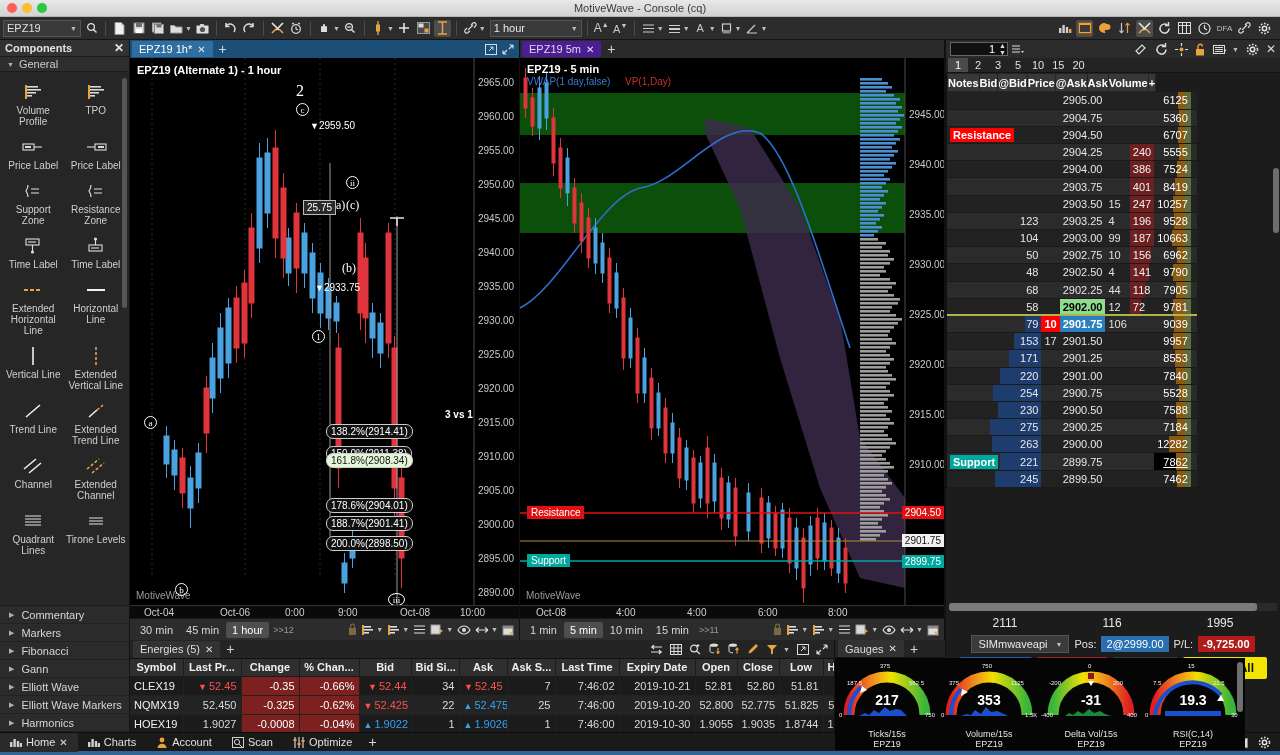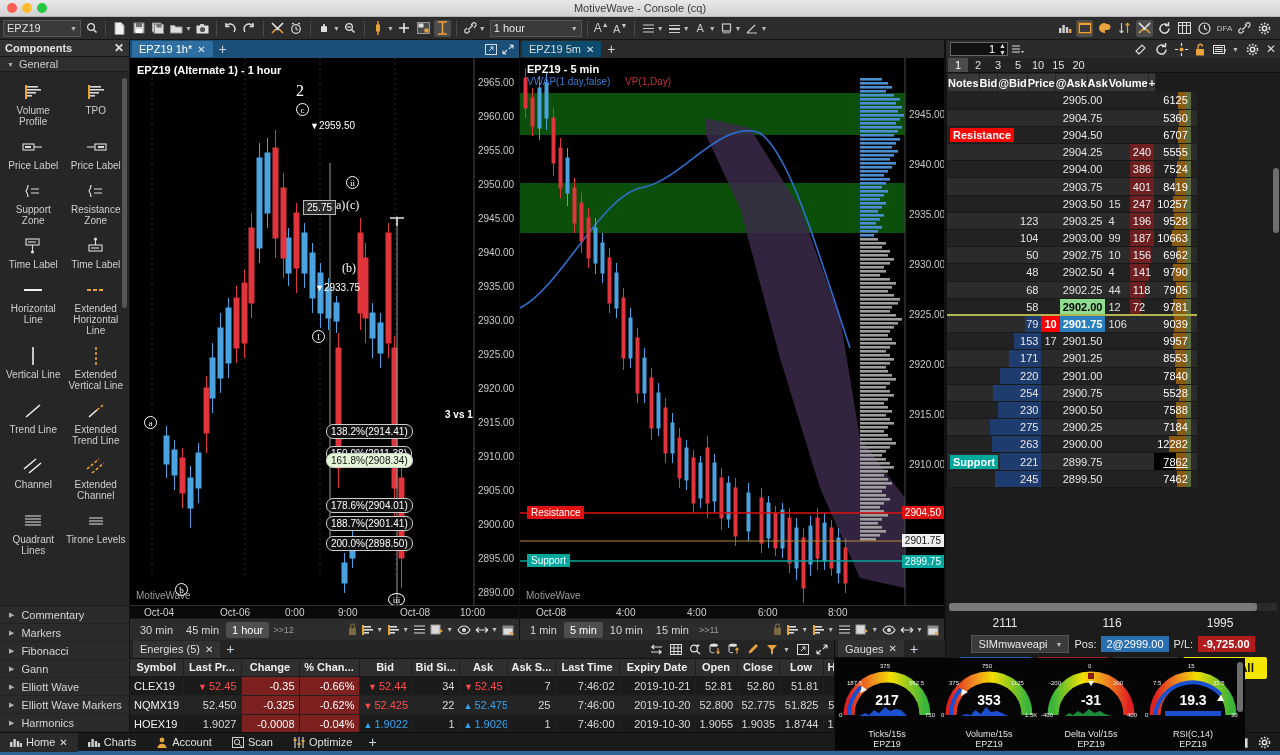--- a/index.html
+++ b/index.html
@@ -83,21 +83,21 @@
 
   
   .center { flex:1; display:flex; flex-direction:column; min-width:0; }
   .charts { height:600px; display:flex; }
   .chart-panel { display:flex; flex-direction:column; border-right:1px solid #111; }
   .chart-tabs { height:18px; background:#1c4f78; display:flex; align-items:center;
                 padding-left:2px; }
   .chart-tabs.inactive { background:#2a2a2a; }
   .ctab { height:16px; padding:0 7px; display:flex; align-items:center; gap:5px;
           background:#2e6ea0; color:#fff; font-size:11px; border-radius:2px 2px 0 0;}
-  .chart-tabs.inactive .ctab { background:#0c4a6e; color:#ddd;align-items:center; }
+  .chart-tabs.inactive .ctab { background:#4c1d95; color:#ddd;align-items:center; }
   .ctab .x { font-size:10px; color:#dfe7ee; }
   .plus { color:#cfd8e0; font-size:14px; padding:0 6px; }
   .tabright { margin-left:auto; display:flex; gap:5px; padding-right:5px; color:#c7d4e0;}
   .chart-area { flex:1; background:#000; position:relative; overflow:hidden; }
   .chart-xaxis { height:13px; background:#0a0a0a; position:relative;
                  border-top:1px solid #333; }
   .xlbl { position:absolute; top:1px; font-size:10px; color:#d0d0d0; }
   .chart-toolbar { height:22px; background:#2c2c2c; display:flex; align-items:center;
                    gap:1px; padding:0 4px; border-top:1px solid #191919; }
   .tf { padding:2px 6px; font-size:11px; color:#d8d8d8; border-radius:2px; }
@@ -544,32 +544,32 @@
                 <path d="M10.5 3v5" stroke="#ddd" stroke-width="1.1"></path>
                 <rect x="4" y="8" width="13" height="6" fill="none" stroke="#ddd" stroke-width="1.1"></rect>
                 <path d="M6 11h8" stroke="#ddd" stroke-width="1.1"></path>
               </svg>
           </div>
           <div class="clabel">Time Label</div>
         </div>
         <div class="cell">
           <div class="cicon">
             <svg width="28" height="8" viewBox="0 0 28 8">
-                <path d="M5 4h18" stroke="#f0f0f0" stroke-width="2"></path>
-              </svg>
-          </div>
-          <div class="clabel">Horizontal Line</div>
+                <path d="M5 4h18" stroke="#e8a33c" stroke-width="2" stroke-dasharray="4 2"></path>
+              </svg>
+          </div>
+          <div class="clabel">Extended Horizontal Line</div>
         </div>
         <div class="cell">
           <div class="cicon">
             <svg width="28" height="8" viewBox="0 0 28 8">
-                <path d="M5 4h18" stroke="#e8a33c" stroke-width="2" stroke-dasharray="4 2"></path>
-              </svg>
-          </div>
-          <div class="clabel">Extended Horizontal Line</div>
+                <path d="M5 4h18" stroke="#f0f0f0" stroke-width="2"></path>
+              </svg>
+          </div>
+          <div class="clabel">Horizontal Line</div>
         </div>
         <div class="cell">
           <div class="cicon">
             <svg width="10" height="20" viewBox="0 0 10 20">
                 <path d="M5 1v18" stroke="#f0f0f0" stroke-width="1.6"></path>
               </svg>
           </div>
           <div class="clabel">Vertical Line</div>
         </div>
         <div class="cell">

